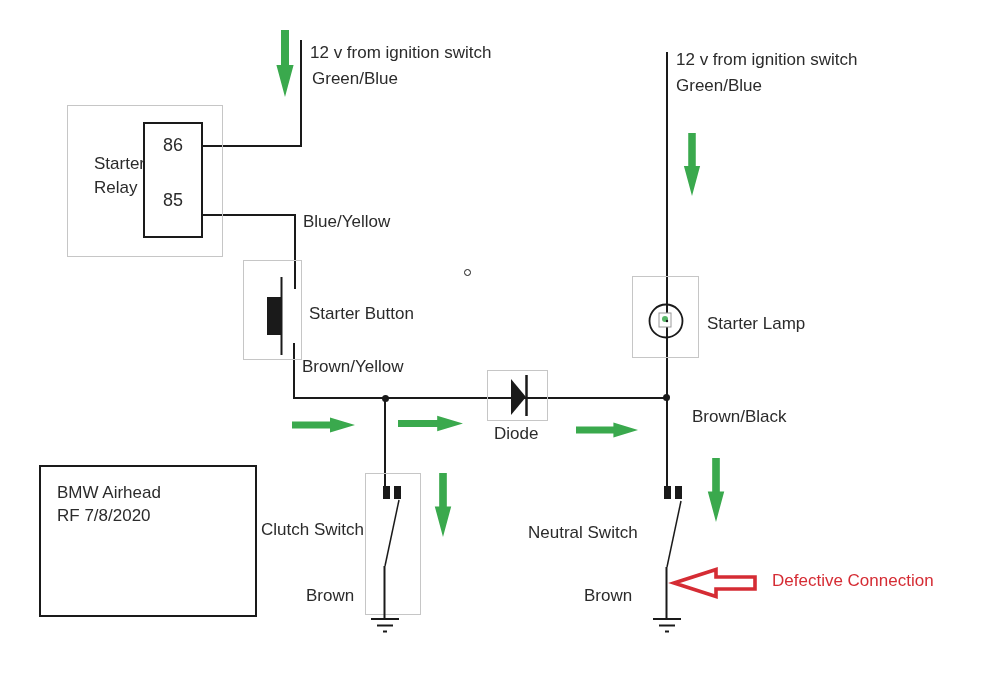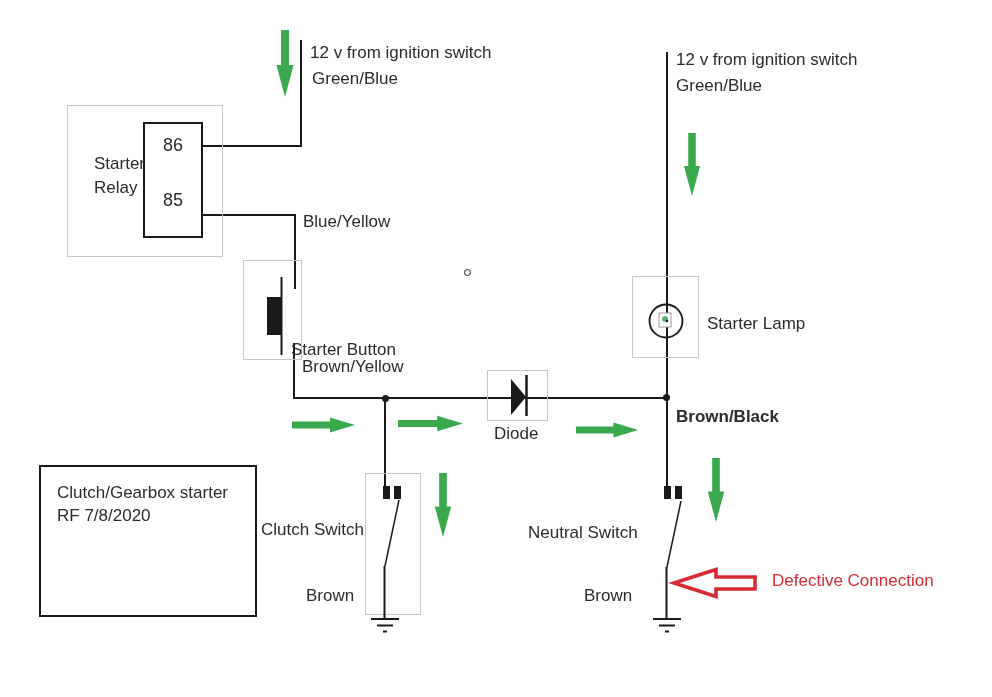--- a/index.html
+++ b/index.html
@@ -129,27 +129,27 @@
 <div class="lbl" style="left:676px;top:76px;">Green/Blue</div>
 
 <div class="lbl" style="left:94px;top:152px;line-height:24px;">
   <div>Starter</div>
   <div>Relay</div>
 </div>
 <div class="pin" style="left:163px;top:135px;">86</div>
 <div class="pin" style="left:163px;top:190px;">85</div>
 
 <div class="lbl" style="left:303px;top:212px;">Blue/Yellow</div>
-<div class="lbl" style="left:291px;top:304px;margin-top:36px;">Starter Button</div>
+<div class="lbl" style="left:309px;top:304px;">Starter Button</div>
 <div class="lbl" style="left:302px;top:357px;">Brown/Yellow</div>
 <div class="lbl" style="left:494px;top:424px;">Diode</div>
 <div class="lbl" style="left:707px;top:314px;">Starter Lamp</div>
-<div class="lbl" style="left:676px;top:407px;font-weight:bold;">Brown/Black</div>
+<div class="lbl" style="left:692px;top:407px;">Brown/Black</div>
 <div class="lbl" style="left:261px;top:520px;">Clutch Switch</div>
 <div class="lbl" style="left:528px;top:523px;">Neutral Switch</div>
 <div class="lbl" style="left:306px;top:586px;">Brown</div>
 <div class="lbl" style="left:584px;top:586px;">Brown</div>
 <div class="lbl red-text" style="left:772px;top:571px;">Defective Connection</div>
 
 <div class="abs titlebox-text" style="left:57px;top:481px;">
-  <div>Clutch/Gearbox starter</div>
+  <div>BMW Airhead</div>
   <div>RF 7/8/2020</div>
 </div>
 
 </body></html>

